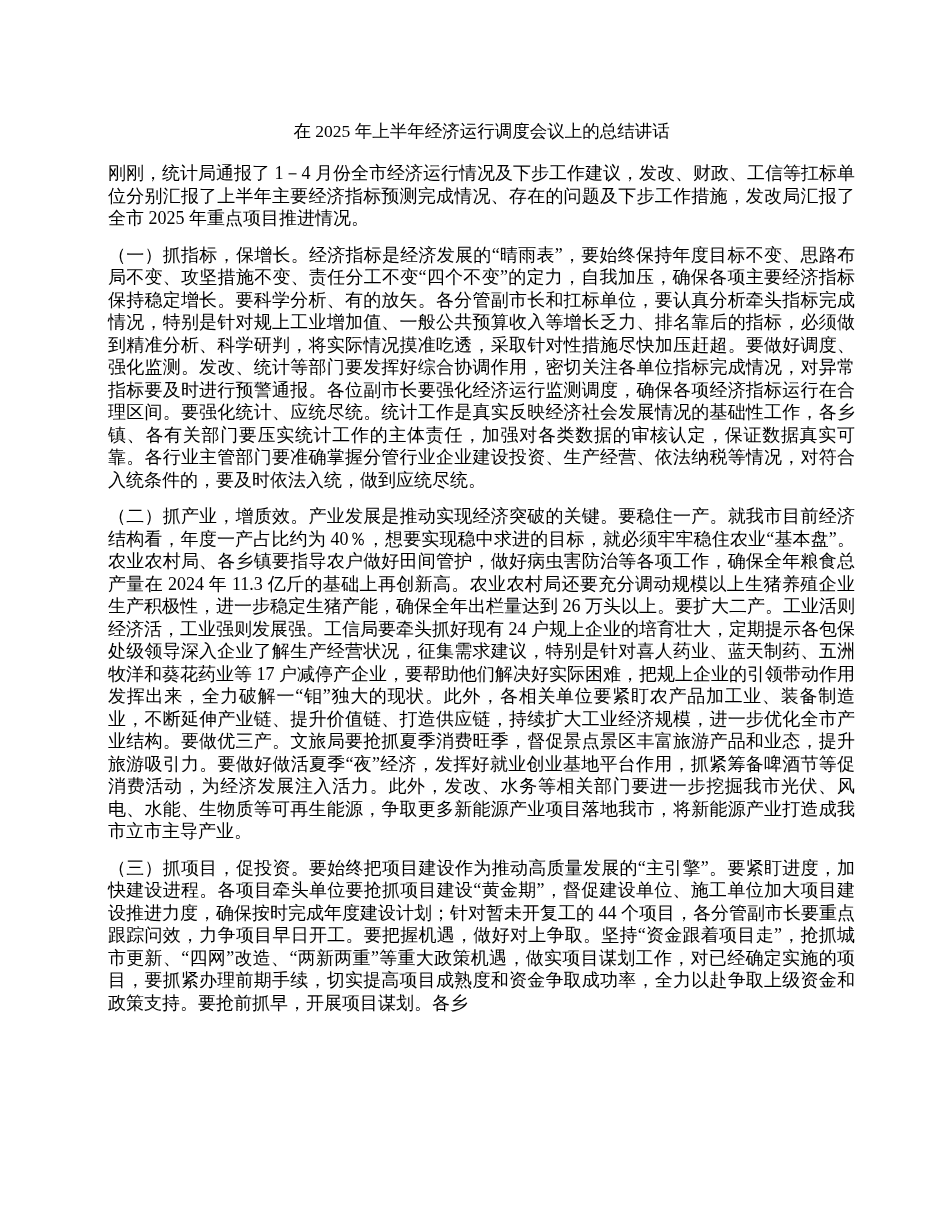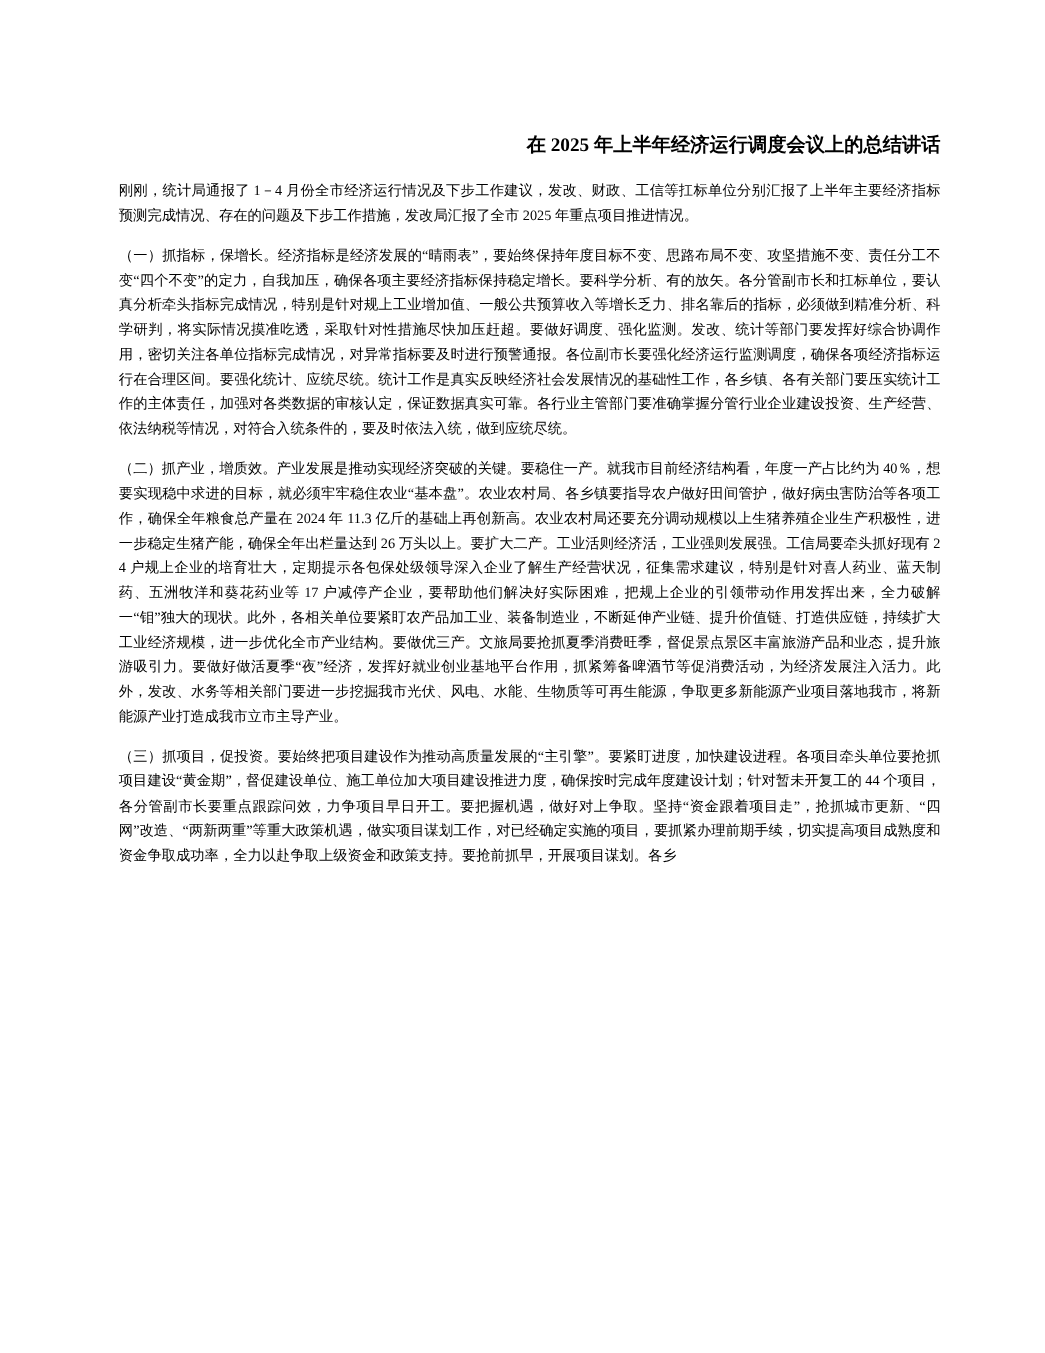--- a/index.html
+++ b/index.html
@@ -13,32 +13,32 @@
     height: 1230px;
     box-sizing: border-box;
     background: #ffffff;
     color: #000000;
     padding: 118px 95px 0 108px;
     overflow: hidden;
     font-family: "Liberation Serif", "DejaVu Serif", serif;
   }
   .doc-title {
     font-size: 17.5px;
-    font-weight: bold;
+    font-weight: normal;
     line-height: 26px;
     margin: 0 0 18px 0;
-    text-align: right;
+    text-align: center;
   }
   .salutation {
     font-size: 16.5px;
     line-height: 22px;
     margin: 0 0 13px 0;
   }
   .para {
-    font-size: 13px;
+    font-size: 18px;
     line-height: 22.5px;
     margin: 0 0 14px 0;
     text-align: justify;
     text-justify: inter-ideograph;
     word-break: break-all;
   }
 </style>
 </head>
 <body>
 

